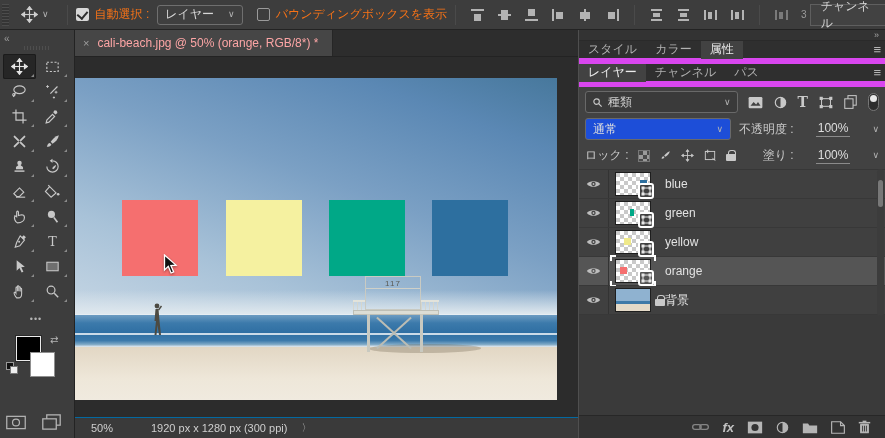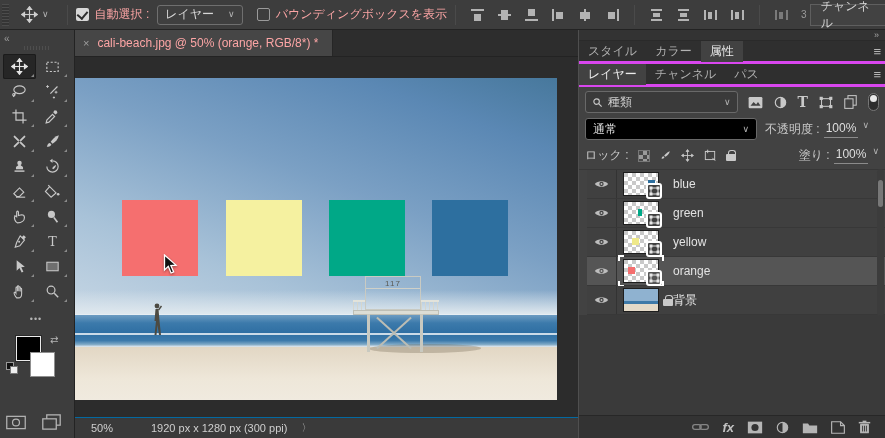--- a/index.html
+++ b/index.html
@@ -10,21 +10,21 @@
   
   .options{height:30px;background:#3d3d3d;border-bottom:1px solid #232323;display:flex;align-items:center;flex:0 0 30px;position:relative;}
   .grip{width:7px;height:22px;margin-left:2px;background:repeating-linear-gradient(#4c4c4c 0 1px,#353535 1px 3px);}
   .ob-tool{display:flex;align-items:center;gap:4px;padding:0 10px 0 12px;}
   .chev{font-size:9px;color:#b5b5b5;line-height:1;}
   .vdiv{width:1px;height:20px;background:#2b2b2b;border-right:1px solid #4a4a4a;margin:0 8px;}
   .cb{width:13px;height:13px;border-radius:2px;margin-right:6px;flex:0 0 13px;position:relative;}
   .cb.on{background:#d8d8d8;}
   .cb.on::after{content:"";position:absolute;left:3px;top:1px;width:5px;height:8px;border:solid #2e2e2e;border-width:0 2px 2px 0;transform:rotate(40deg);}
   .cb.off{border:1px solid #9a9a9a;background:transparent;}
-  .ob-label{color:#fca5a5;white-space:nowrap;}
+  .ob-label{color:#f97316;white-space:nowrap;}
   .field{height:20px;background:#3f3f3f;border:1px solid #6f6f6f;border-radius:3px;display:flex;align-items:center;padding:0 7px;gap:14px;}
   .ai{position:relative;width:15px;height:14px;margin:0 6px;display:inline-block;}
   .ai i{position:absolute;background:#b3b3b3;}
   .ai.dim i{background:#7a7a7a;}
   .ai.t  .bar{top:1px;left:1px;right:1px;height:2px}.ai.t  .blk{top:6px;left:4px;width:7px;height:7px}
   .ai.vm .bar{top:6px;left:1px;right:1px;height:2px}.ai.vm .blk{top:2px;left:4px;width:7px;height:10px}
   .ai.b  .bar{bottom:1px;left:1px;right:1px;height:2px}.ai.b .blk{top:1px;left:4px;width:7px;height:7px}
   .ai.l  .bar{left:1px;top:1px;bottom:1px;width:2px}.ai.l .blk{left:5px;top:4px;width:7px;height:7px}
   .ai.hm .bar{left:6px;top:1px;bottom:1px;width:2px}.ai.hm .blk{left:2px;top:4px;width:10px;height:7px}
   .ai.r  .bar{right:1px;top:1px;bottom:1px;width:2px}.ai.r .blk{right:5px;top:4px;width:7px;height:7px}
@@ -88,36 +88,36 @@
   .person{position:absolute;left:76px;top:225px;}
   .cursor{position:absolute;left:88px;top:176px;filter:drop-shadow(0 1px 1px rgba(0,0,0,.4));}
   .statusbar{height:21px;background:#3a3a3a;border-top:1px solid #0369a1;display:flex;align-items:center;color:#cfcfcf;font-size:11px;flex:0 0 21px;}
   .statusbar .z{margin-left:16px;width:52px;}
   .statusbar .d{margin-left:8px;}
   .statusbar .c{margin-left:14px;color:#bdbdbd;font-size:10px;}
 
   
   .rp{width:307px;flex:0 0 307px;background:#404040;border-left:1px solid #4f4f4f;display:flex;flex-direction:column;position:relative;}
   .rp-strip{height:11px;background:#333;display:flex;justify-content:flex-end;align-items:center;padding:0 6px;color:#a5a5a5;font-size:9px;flex:0 0 11px;border-bottom:1px solid #2a2a2a;}
-  .tabrow{height:23px;background:#2f2f2f;display:flex;align-items:stretch;flex:0 0 23px;border-bottom:3px solid #d946ef;position:relative;}
+  .tabrow{height:23px;background:#2f2f2f;display:flex;align-items:stretch;flex:0 0 23px;border-bottom:6px solid #d946ef;position:relative;}
   .tab{display:flex;align-items:center;padding:0 9px;color:#b2b2b2;white-space:nowrap;}
   .tab.active{background:#424242;color:#ececec;border-bottom:1px solid #424242;margin-bottom:-1px;}
   .pmenu{position:absolute;right:4px;top:0;bottom:0;display:flex;align-items:center;color:#b5b5b5;font-size:13px;}
   .rp-body{flex:1;display:flex;flex-direction:column;background:#424242;min-height:0;}
   .frow{display:flex;align-items:center;padding:4px 6px 3px;gap:6px;}
   .searchbox{width:172px;height:22px;background:#3a3a3a;border:1px solid #696969;border-radius:3px;display:flex;align-items:center;padding:0 6px;gap:5px;color:#cfcfcf;}
   .searchbox .sp{flex:1;}
   .ficons{display:flex;align-items:center;gap:11px;margin-left:4px;color:#c9c9c9;}
   .brow{display:flex;align-items:center;padding:2px 6px 4px;gap:8px;}
-  .blendbox{width:172px;height:22px;background:#000000;border:1px solid #696969;border-radius:3px;display:flex;align-items:center;justify-content:space-between;padding:0 7px;color:#dedede;}
-  .scrub{display:flex;gap:4px;color:#c9c9c9;white-space:nowrap;}
+  .blendbox{width:172px;height:22px;background:#1d4ed8;border:1px solid #696969;border-radius:3px;display:flex;align-items:center;justify-content:space-between;padding:0 7px;color:#dedede;}
+  .scrub{display:flex;align-items:center;gap:22px;color:#c9c9c9;white-space:nowrap;}
   .scrub .val{border-bottom:1px solid #8b8b8b;padding:0 2px 1px;color:#dedede;}
   .lockrow{display:flex;align-items:center;padding:3px 6px 5px;gap:9px;color:#c9c9c9;border-bottom:1px solid #373737;}
   .lockrow .sp{flex:1;}
-  .layers{flex:0 0 auto;padding-left:8px;}
+  .layers{flex:0 0 auto;}
   .lrow{height:29px;display:flex;align-items:center;background:#404040;border-bottom:1px solid #383838;position:relative;}
   .lrow.sel{background:#555;}
   .eyecell{width:30px;align-self:stretch;display:flex;align-items:center;justify-content:center;border-right:1px solid #333;}
   .thumbwrap{position:relative;margin-left:6px;width:36px;height:24px;flex:0 0 36px;}
   .thumb{position:absolute;inset:0;border:1px solid #1e1e1e;background:repeating-conic-gradient(#ffffff 0% 25%,#c9c9c9 0% 50%) 0 0/8px 8px;}
   .thumb.photo{background:linear-gradient(#8fb2d0 0 54%,#3f7aa8 54% 68%,#e4dac8 68% 100%);}
   .ldot{position:absolute;width:7px;height:7px;top:8px;}
   .badge{position:absolute;right:-3px;bottom:-3px;width:16px;height:16px;border:2px solid #fff;border-radius:3px;background:#404040;display:flex;align-items:center;justify-content:center;}
   .lrow.sel .badge{background:#555;}
   .corner{position:absolute;width:6px;height:6px;border:2px solid #fff;}

